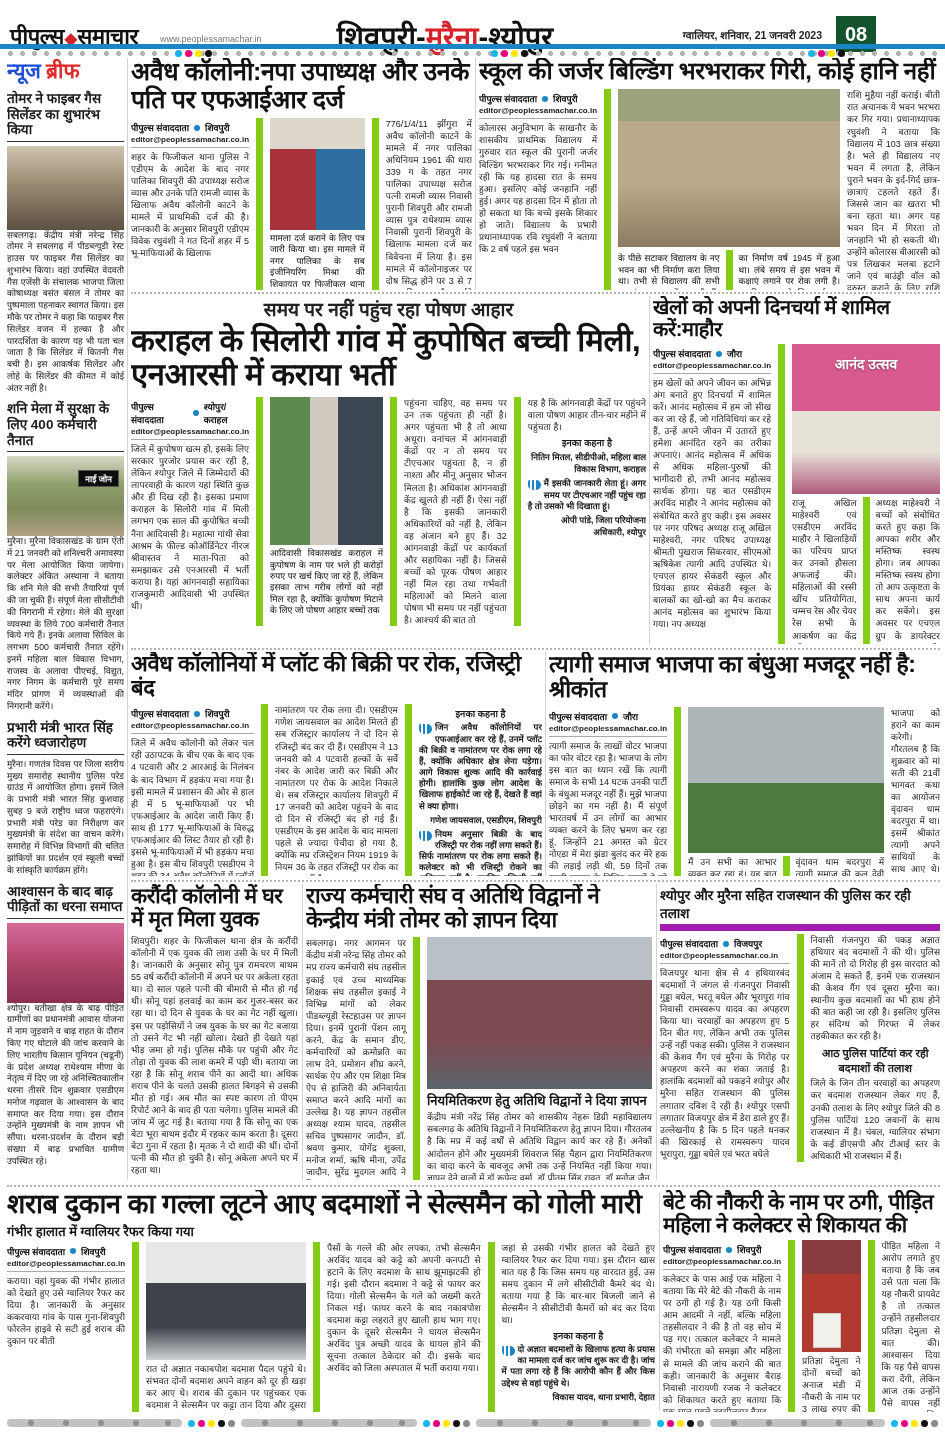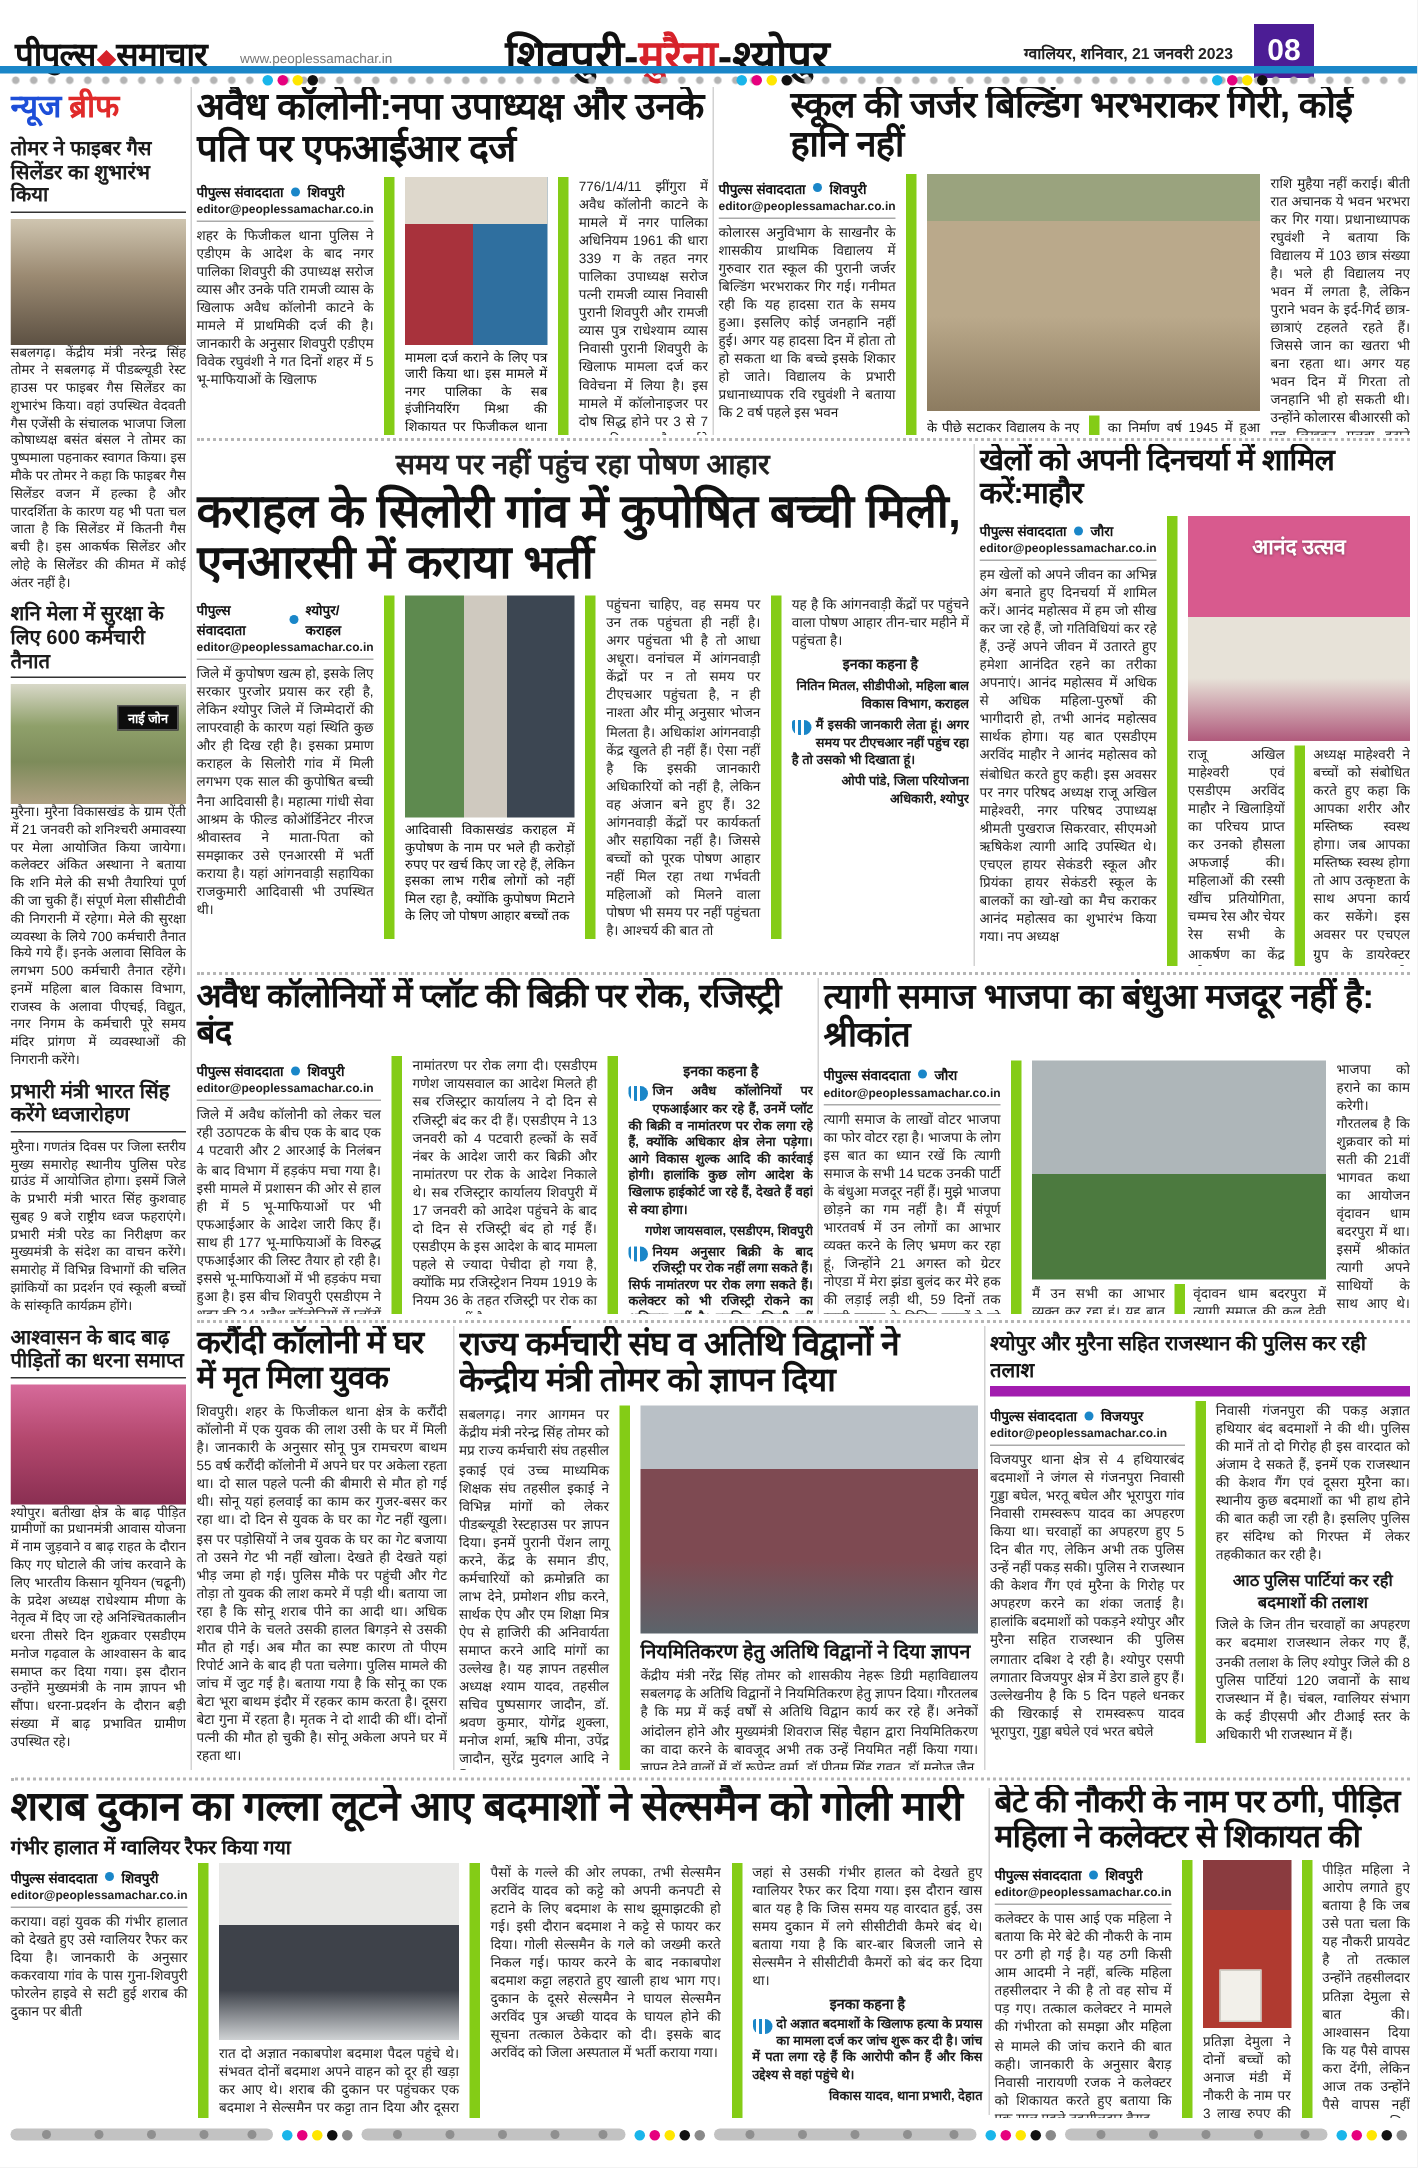--- a/index.html
+++ b/index.html
@@ -6,21 +6,21 @@
   #page{position:relative;width:945px;height:1445px;background:#fff;margin:0 auto;
         font-family:"Liberation Sans",sans-serif;color:#1c1c1c;overflow:hidden;}
   
   .masthead{position:absolute;left:0;top:12px;width:890px;height:44px;}
   .logo{position:absolute;left:10px;top:8px;font-weight:800;font-size:22px;color:#111;letter-spacing:-0.5px;}
   .logo .mark{color:#d6222a;font-size:16px;padding:0 1px;}
   .site{position:absolute;left:160px;top:22px;font-size:9px;color:#777;}
   .edition{position:absolute;left:0;right:0;top:4px;text-align:center;font-weight:800;font-size:29px;color:#111;}
   .edition .red{color:#d6222a;}
   .dateline{position:absolute;right:68px;top:16px;font-size:10.5px;font-weight:700;color:#222;}
-  .pagenum{position:absolute;right:14px;top:4px;width:40px;height:36px;background:#4c1d95;color:#fff;
+  .pagenum{position:absolute;right:14px;top:4px;width:40px;height:36px;background:#14532d;color:#fff;
            font-weight:800;font-size:20px;text-align:center;line-height:36px;}
   .bluebar{position:absolute;left:0;top:44px;width:945px;height:5px;background:#1a86c8;}
   
   .dotsrow{position:absolute;height:7px;background:radial-gradient(circle at 3.5px 3.5px,#b3b3b3 2.2px,transparent 2.8px);
            background-size:12px 7px;background-repeat:repeat-x;}
   .dotsrow .clu{position:absolute;top:0;display:flex;gap:3px;}
   .cd{width:7px;height:7px;border-radius:50%;display:inline-block;}
   .cd.c{background:#19b5ea}.cd.m{background:#e6007e}.cd.y{background:#ffe600}.cd.k{background:#111}.cd.g{background:#8a8a8a}
   
   .art{position:absolute;overflow:hidden;}
@@ -115,21 +115,21 @@
   <aside id="briefcol">
     <div class="nb-title">
       <span class="b">न्यूज</span><span class="r">ब्रीफ</span>
     </div>
     <div>
       <div class="bh">तोमर ने फाइबर गैस सिलेंडर का शुभारंभ किया</div>
       <div class="ph p-b1"></div>
       <div class="bbody">सबलगढ़। केंद्रीय मंत्री नरेन्द्र सिंह तोमर ने सबलगढ़ में पीडब्ल्यूडी रेस्ट हाउस पर फाइबर गैस सिलेंडर का शुभारंभ किया। वहां उपस्थित वेदवती गैस एजेंसी के संचालक भाजपा जिला कोषाध्यक्ष बसंत बंसल ने तोमर का पुष्पमाला पहनाकर स्वागत किया। इस मौके पर तोमर ने कहा कि फाइबर गैस सिलेंडर वजन में हल्का है और पारदर्शिता के कारण यह भी पता चल जाता है कि सिलेंडर में कितनी गैस बची है। इस आकर्षक सिलेंडर और लोहे के सिलेंडर की कीमत में कोई अंतर नहीं है।</div>
     </div>
     <div>
-      <div class="bh">शनि मेला में सुरक्षा के लिए 600 कर्मचारी तैनात</div>
+      <div class="bh">शनि मेला में सुरक्षा के लिए 400 कर्मचारी तैनात</div>
       <div class="ph p-b2">
         <span class="ovl-sign">नाई जोन</span>
       </div>
       <div class="bbody">मुरैना। मुरैना विकासखंड के ग्राम ऐंती में 21 जनवरी को शनिश्चरी अमावस्या पर मेला आयोजित किया जायेगा। कलेक्टर अंकित अस्थाना ने बताया कि शनि मेले की सभी तैयारियां पूर्ण की जा चुकी हैं। संपूर्ण मेला सीसीटीवी की निगरानी में रहेगा। मेले की सुरक्षा व्यवस्था के लिये 700 कर्मचारी तैनात किये गये हैं। इनके अलावा सिविल के लगभग 500 कर्मचारी तैनात रहेंगे। इनमें महिला बाल विकास विभाग, राजस्व के अलावा पीएचई, विद्युत, नगर निगम के कर्मचारी पूरे समय मंदिर प्रांगण में व्यवस्थाओं की निगरानी करेंगे।</div>
     </div>
     <div>
       <div class="bh">प्रभारी मंत्री भारत सिंह करेंगे ध्वजारोहण</div>
       <div class="bbody">मुरैना। गणतंत्र दिवस पर जिला स्तरीय मुख्य समारोह स्थानीय पुलिस परेड ग्राउंड में आयोजित होगा। इसमें जिले के प्रभारी मंत्री भारत सिंह कुशवाह सुबह 9 बजे राष्ट्रीय ध्वज फहराएंगे। प्रभारी मंत्री परेड का निरीक्षण कर मुख्यमंत्री के संदेश का वाचन करेंगे। समारोह में विभिन्न विभागों की चलित झांकियों का प्रदर्शन एवं स्कूली बच्चों के सांस्कृति कार्यक्रम होंगे।</div>
     </div>
     <div>
@@ -155,21 +155,21 @@
         <div class="ph p-fir"></div>
         <div class="cap">मामला दर्ज कराने के लिए पत्र जारी किया था। इस मामले में नगर पालिका के सब इंजीनियरिंग मिश्रा की शिकायत पर फिजीकल थाना पुलिस ने सर्वे नं.</div>
       </div>
       <div class="col">
         <div class="body">776/1/4/11 झींगुरा में अवैध कॉलोनी काटने के मामले में नगर पालिका अधिनियम 1961 की धारा 339 ग के तहत नगर पालिका उपाध्यक्ष सरोज पत्नी रामजी व्यास निवासी पुरानी शिवपुरी और रामजी व्यास पुत्र राधेश्याम व्यास निवासी पुरानी शिवपुरी के खिलाफ मामला दर्ज कर विवेचना में लिया है। इस मामले में कॉलोनाइजर पर दोष सिद्ध होने पर 3 से 7 साल की सजा और जुर्माने का प्रावधान है।</div>
       </div>
     </div>
   </article>
 
   <article class="art" style="left:479px;top:58px;width:461px;height:232px;">
-    <div class="hl" style="font-size:24px;margin-left:48px;">स्कूल की जर्जर बिल्डिंग भरभराकर गिरी, कोई हानि नहीं</div>
+    <div class="hl" style="font-size:24px;">स्कूल की जर्जर बिल्डिंग भरभराकर गिरी, कोई हानि नहीं</div>
     <div class="cols" style="margin-top:5px;">
       <div class="col vdiv" style="flex:0 0 105px">
         <div class="blrow">
             <span>पीपुल्स संवाददाता</span>
             <span class="bdot"></span>
             <span>शिवपुरी</span>
           </div>
         <div class="em">editor@peoplessamachar.co.in</div>
         <div class="body">कोलारस अनुविभाग के साखनौर के शासकीय प्राथमिक विद्यालय में गुरुवार रात स्कूल की पुरानी जर्जर बिल्डिंग भरभराकर गिर गई। गनीमत रही कि यह हादसा रात के समय हुआ। इसलिए कोई जनहानि नहीं हुई। अगर यह हादसा दिन में होता तो हो सकता था कि बच्चे इसके शिकार हो जाते। विद्यालय के प्रभारी प्रधानाध्यापक रवि रघुवंशी ने बताया कि 2 वर्ष पहले इस भवन</div>
       </div>

